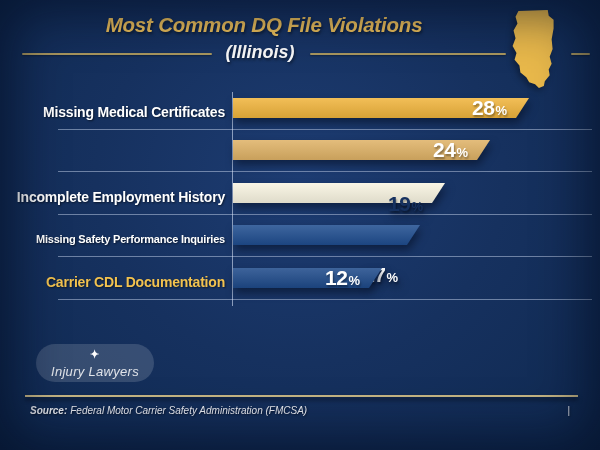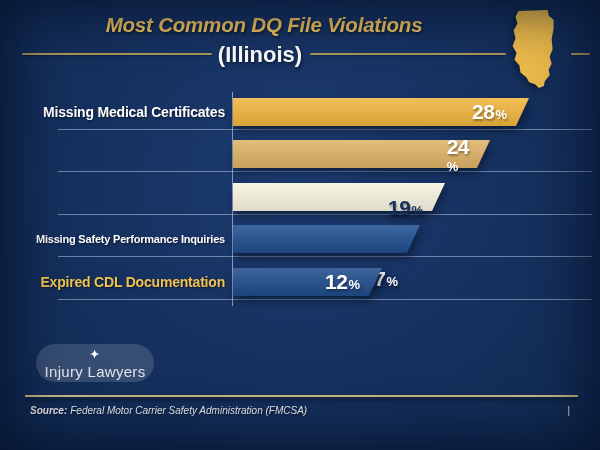--- a/index.html
+++ b/index.html
@@ -11,59 +11,59 @@
   .vignette{position:absolute;inset:0;pointer-events:none;z-index:40;
     box-shadow:inset 0 0 48px 16px rgba(2,10,28,0.55);}
 
   
   .title-line{position:absolute;top:13px;left:0;width:528px;display:flex;justify-content:center;
     align-items:baseline;gap:7px;white-space:nowrap;font-size:20.5px;font-weight:bold;letter-spacing:-0.2px;
     text-shadow:1px 2px 3px rgba(0,0,0,0.5);}
   .t-gold{font-style:italic;color:#EEC05A;}
   .t-white{color:#FAFAFA;font-weight:600;}
   .subtitle{position:absolute;top:42px;left:195px;width:130px;text-align:center;
-    font-size:22px;font-weight:bold;color:#FAFAFA;
+    font-size:18px;font-weight:bold;font-style:italic;color:#FAFAFA;
     text-shadow:1px 2px 3px rgba(0,0,0,0.5);}
   .hline{position:absolute;height:2px;background:#C2A95F;opacity:0.85;border-radius:1px;
     box-shadow:0 1px 2px rgba(0,0,0,0.4);}
   .hl-left{top:53px;left:22px;width:190px;}
   .hl-right{top:53px;left:310px;width:196px;}
   .hl-dash{top:53px;left:571px;width:19px;}
   .illinois{position:absolute;top:8px;left:506px;width:62px;height:82px;
     filter:drop-shadow(-2px 3px 3px rgba(0,0,0,0.35));}
 
   
   .axis-v{position:absolute;left:232px;top:92px;width:1px;height:214px;
     background:rgba(215,226,246,0.6);z-index:5;}
   .sep{position:absolute;left:58px;width:534px;height:1px;
     background:rgba(198,212,236,0.5);z-index:4;}
   .row{position:absolute;left:0;height:28px;width:600px;z-index:6;}
   .rlabel{position:absolute;left:5px;top:0;width:220px;height:28px;line-height:28px;
     text-align:right;font-weight:bold;font-size:14px;color:#fff;white-space:nowrap;
     text-shadow:1px 1px 2px rgba(0,0,0,0.55);letter-spacing:-0.2px;}
   .row-4 .rlabel{font-size:11px;}
-  .barwrap{position:absolute;left:233px;top:0;height:28px;
+  .barwrap{position:absolute;left:233px;top:0;height:20px;
     filter:drop-shadow(2px 5px 4px rgba(3,12,32,0.55));}
   .bar{width:100%;height:100%;
     clip-path:polygon(0 0,100% 0,calc(100% - 13px) 100%,0 100%);
     background-image:linear-gradient(180deg,rgba(255,255,255,0.14),rgba(0,0,0,0.10));}
   .pct{position:absolute;right:22px;top:50%;transform:translateY(-50%);
     display:flex;align-items:baseline;font-weight:bold;white-space:nowrap;
     text-shadow:1px 2px 2px rgba(0,0,0,0.35);}
   .pct-num{font-size:21px;letter-spacing:-0.5px;}
   .pct-sign{font-size:13px;margin-left:1px;}
 
   
   .logo{position:absolute;left:36px;top:344px;width:118px;height:38px;border-radius:19px;
     background:rgba(255,255,255,0.15);display:flex;flex-direction:column;
     align-items:center;justify-content:center;z-index:6;}
   .logo-line1{display:flex;align-items:baseline;color:#fff;font-weight:bold;font-size:16px;
     line-height:16px;letter-spacing:-0.3px;}
   .logo-star{font-size:11px;margin-right:1px;position:relative;top:-4px;}
-  .logo-line2{font-size:15px;color:rgba(255,255,255,0.85);line-height:10px;margin-top:1px;letter-spacing:0.3px;}
+  .logo-line2{font-size:13px;color:rgba(255,255,255,0.85);line-height:10px;margin-top:1px;letter-spacing:0.3px;font-style:italic;}
 
   
   .fdivider{position:absolute;left:25px;top:395px;width:553px;height:2px;background:#C6B684;
     box-shadow:0 3px 4px rgba(0,0,0,0.6);z-index:6;}
   .footer{position:absolute;left:30px;top:405px;width:548px;display:flex;
     justify-content:space-between;align-items:baseline;font-size:10px;font-style:italic;
     color:#EDEFF4;z-index:6;text-shadow:1px 1px 2px rgba(0,0,0,0.5);white-space:nowrap;gap:41px;}
   .fsource b{margin-right:3px;}
   .fpipe{margin:0 8px;font-style:normal;}
 </style>
@@ -93,29 +93,30 @@
         <span class="pct-num">28</span>
           <span class="pct-sign">%</span>
       </span>
     </div>
   </div>
   <div class="sep" style="top:129px"></div>
 
   <div class="row" style="top:140px">
     <div class="barwrap" style="width:257px">
       <div class="bar" style="background-color: rgb(223, 178, 102);"></div>
-      <span class="pct" style="color: rgb(255, 255, 255); flex-direction: column;">
+      <span class="pct" style="color: rgb(255, 255, 255);">
         <span class="pct-num">24</span>
           <span class="pct-sign">%</span>
       </span>
     </div>
   </div>
   <div class="sep" style="top:171px"></div>
 
   <div class="row" style="top:183px">
+    <div class="rlabel" style="color: rgb(255, 255, 255);">Incomplete Employment History</div>
     <div class="barwrap" style="width:212px">
       <div class="bar" style="background-color: rgb(248, 244, 225);"></div>
       <span class="pct" style="color: rgb(22, 49, 95); margin-top: 11px;">
         <span class="pct-num">19</span>
           <span class="pct-sign">%</span>
       </span>
     </div>
   </div>
   <div class="sep" style="top:214px"></div>
 
@@ -125,21 +126,21 @@
       <div class="bar" style="background-color: rgb(31, 77, 143);"></div>
       <span class="pct" style="color: rgb(255, 255, 255); margin-top: 40px;">
         <span class="pct-num">17</span>
           <span class="pct-sign">%</span>
       </span>
     </div>
   </div>
   <div class="sep" style="top:256px"></div>
 
   <div class="row" style="top:268px">
-    <div class="rlabel" style="color: rgb(242, 194, 79);">Expired CDL Documentation</div>
+    <div class="rlabel" style="color: rgb(242, 194, 79);">Carrier CDL Documentation</div>
     <div class="barwrap" style="width:149px">
       <div class="bar" style="background-color: rgb(30, 74, 138);"></div>
       <span class="pct" style="color: rgb(255, 255, 255);">
         <span class="pct-num">12</span>
           <span class="pct-sign">%</span>
       </span>
     </div>
   </div>
   <div class="sep" style="top:299px"></div>
 

